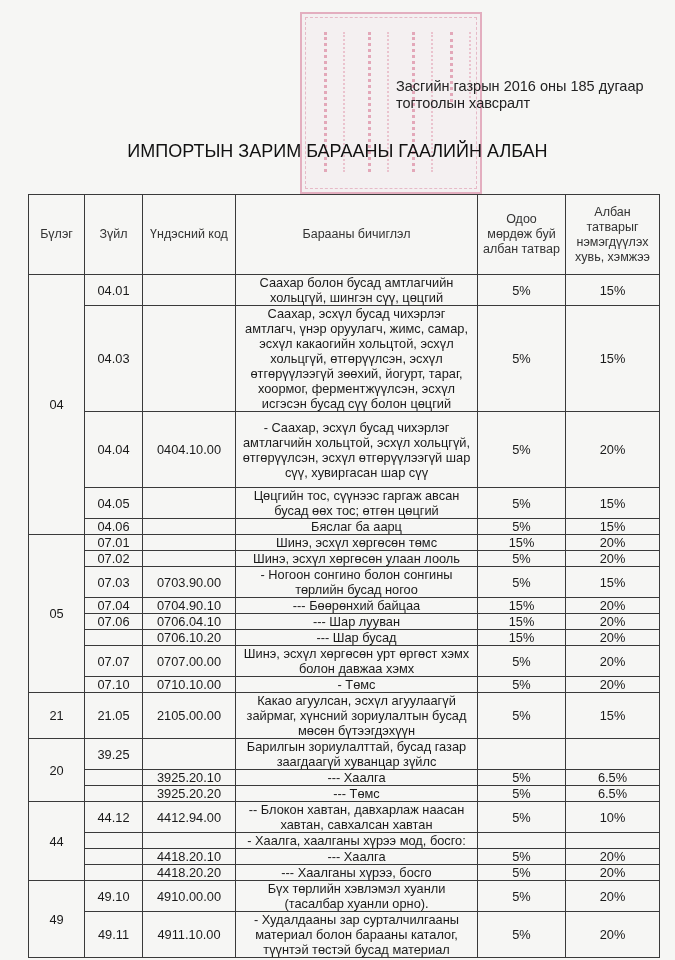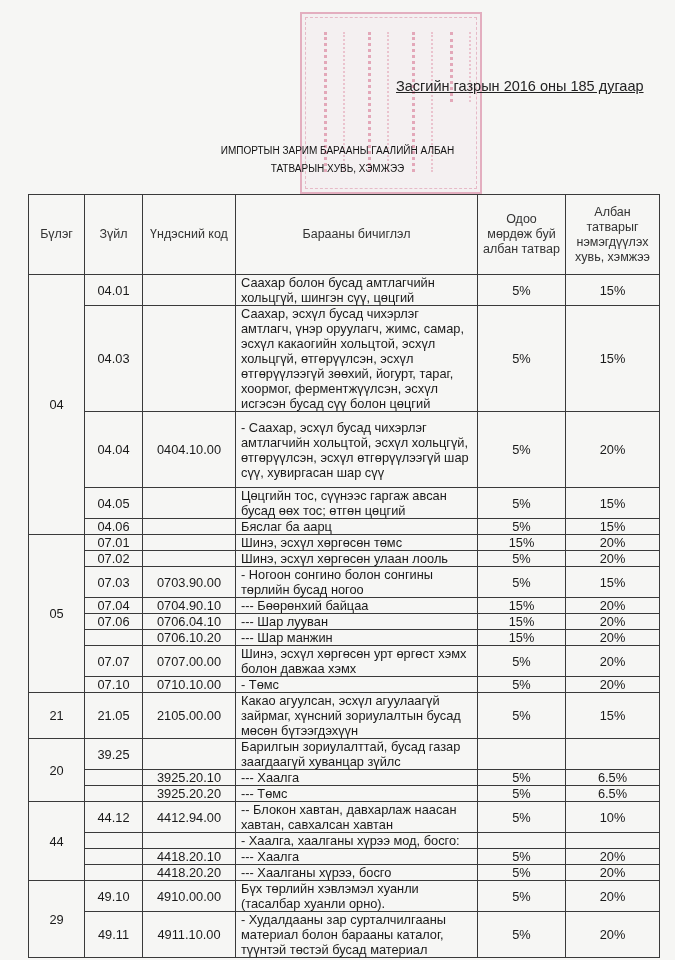--- a/index.html
+++ b/index.html
@@ -17,56 +17,56 @@
     outline-offset: -6px;
     background: rgba(240, 230, 234, 0.35);
   }
   .stamp .col {
     position: absolute; top: 18px; width: 16px; height: 140px;
     border-left: 3px dotted rgba(214, 110, 140, 0.55);
     border-right: 2px dotted rgba(214, 110, 140, 0.35);
   }
   .annex {
     position: absolute; left: 396px; top: 78px; width: 270px;
-    font-size: 14.5px; line-height: 17px; color: #222; text-decoration: underline;
+    font-size: 14.5px; line-height: 17px; color: #222;
   }
   .title {
     position: absolute; left: 0; width: 675px; top: 142px;
-    text-align: center; font-size: 10px; line-height: 18px; color: #111;
+    text-align: center; font-size: 18px; line-height: 18px; color: #111;
   }
   table.tariff {
     position: absolute; left: 28px; top: 194px;
     border-collapse: collapse; table-layout: fixed;
     font-size: 12.8px; line-height: 15px;
   }
   table.tariff td, table.tariff th {
     border: 1px solid #3a3a3a; padding: 0 5px;
     vertical-align: middle; font-weight: normal;
   }
   table.tariff th { text-align: center; color: #333; font-size: 12.5px; line-height: 15px; }
   td.c { text-align: center; }
-  td.desc { text-align: left; padding-left: 6px; }
+  td.desc { text-align: center; padding-left: 6px; }
 </style>
 </head>
 <body>
 
 <div class="stamp">
   <div class="col" style="left:22px"></div>
   <div class="col" style="left:66px"></div>
   <div class="col" style="left:110px"></div>
   <div class="col" style="left:148px; height:70px"></div>
 </div>
 
 <div class="annex">
   <div>Засгийн газрын 2016 оны 185 дугаар</div>
+  <div>тогтоолын хавсралт</div>
 </div>
 
 <div class="title">
   <div>ИМПОРТЫН ЗАРИМ БАРААНЫ ГААЛИЙН АЛБАН</div>
-  <div>ТАТВАРЫН ХУВЬ, ХЭМЖЭЭ</div>
 </div>
 
 <table class="tariff">
   <colgroup>
     <col style="width:56px">
       <col style="width:58px">
       <col style="width:93px">
     <col style="width:242px">
       <col style="width:88px">
       <col style="width:94px">
@@ -152,21 +152,21 @@
     <tr style="height:15px">
       <td class="c">07.06</td>
       <td class="c">0706.04.10</td>
       <td class="desc">--- Шар лууван</td>
       <td class="c">15%</td>
       <td class="c">20%</td>
     </tr>
     <tr style="height:15px">
       <td class="c"></td>
       <td class="c">0706.10.20</td>
-      <td class="desc">--- Шар манжин</td>
+      <td class="desc">--- Шар бусад</td>
       <td class="c">15%</td>
       <td class="c">20%</td>
     </tr>
     <tr style="height:31px">
       <td class="c">07.07</td>
       <td class="c">0707.00.00</td>
       <td class="desc">Шинэ, эсхүл хөргөсөн урт өргөст хэмх болон давжаа хэмх</td>
       <td class="c">5%</td>
       <td class="c">20%</td>
     </tr>
@@ -234,21 +234,21 @@
     </tr>
     <tr style="height:15px">
       <td class="c"></td>
       <td class="c">4418.20.20</td>
       <td class="desc">--- Хаалганы хүрээ, босго</td>
       <td class="c">5%</td>
       <td class="c">20%</td>
     </tr>
 
     <tr style="height:31px">
-      <td class="c" rowspan="2">29</td>
+      <td class="c" rowspan="2">49</td>
       <td class="c">49.10</td>
       <td class="c">4910.00.00</td>
       <td class="desc">Бүх төрлийн хэвлэмэл хуанли (тасалбар хуанли орно).</td>
       <td class="c">5%</td>
       <td class="c">20%</td>
     </tr>
     <tr style="height:46px">
       <td class="c">49.11</td>
       <td class="c">4911.10.00</td>
       <td class="desc">- Худалдааны зар сурталчилгааны материал болон барааны каталог, түүнтэй төстэй бусад материал</td>

